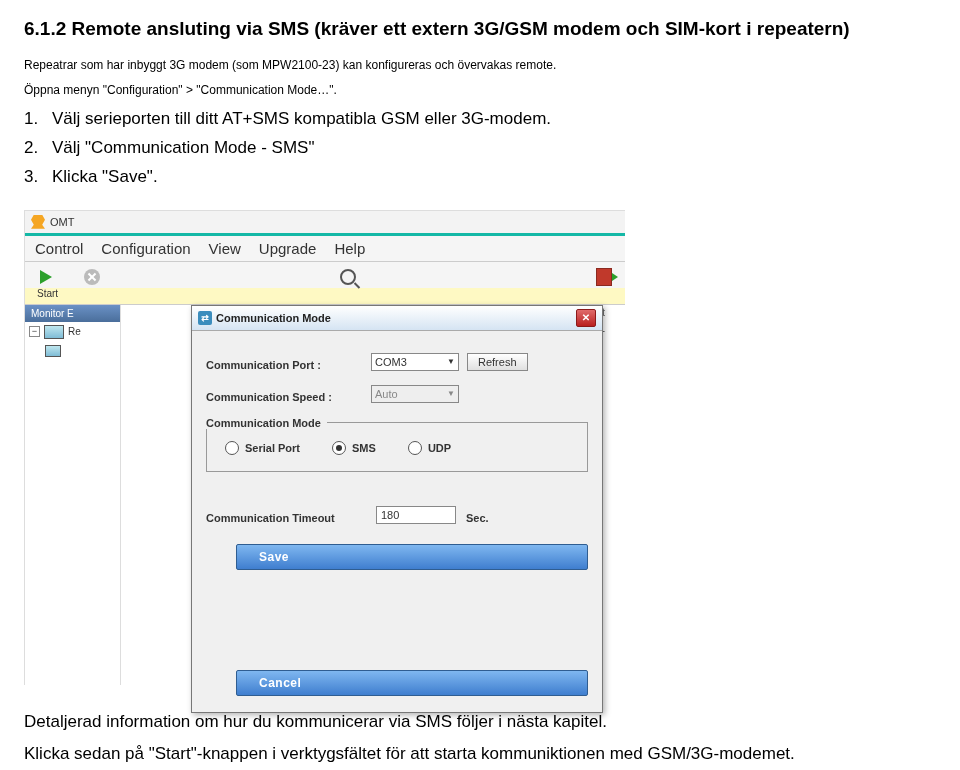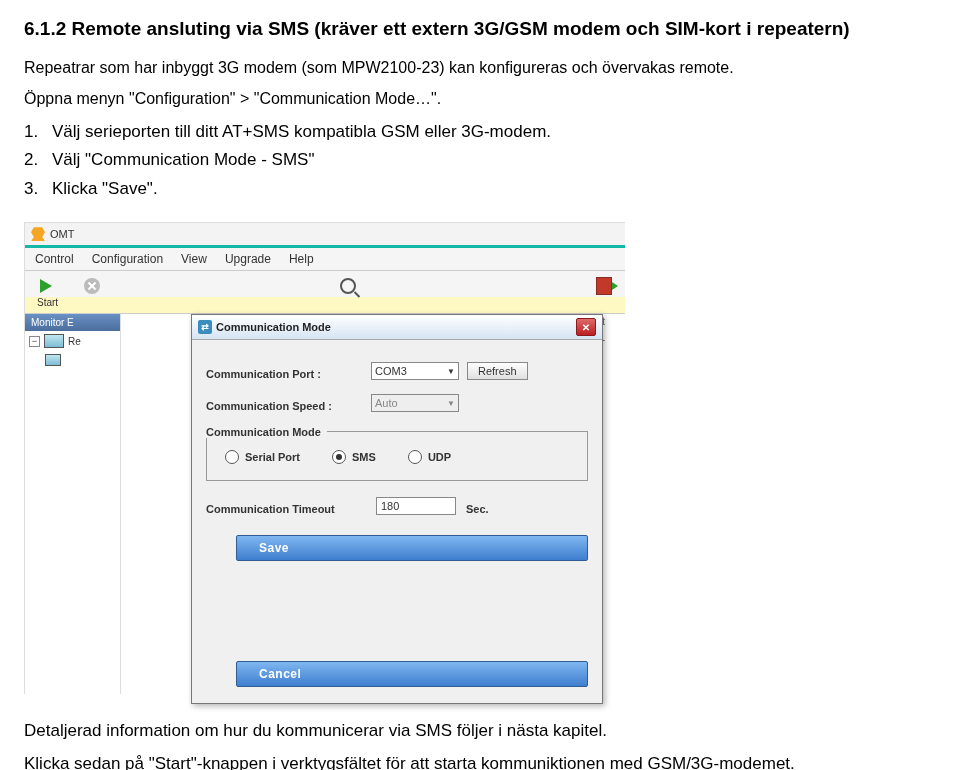--- a/index.html
+++ b/index.html
@@ -13,21 +13,21 @@
   }
   .doc {
     padding: 18px 24px;
   }
   .heading {
     font-size: 19px;
     font-weight: bold;
     margin-bottom: 16px;
   }
   .para {
-    font-size: 16px;
+    font-size: 12px;
     line-height: 1.55;
     margin-bottom: 6px;
   }
   .stepline {
     font-size: 17px;
     line-height: 1.7;
   }
   .stepnum {
     display: inline-block;
     width: 28px;
@@ -58,21 +58,21 @@
     clip-path: polygon(20% 0%, 80% 0%, 100% 35%, 80% 70%, 100% 100%, 0% 100%, 20% 70%, 0% 35%);
     margin-right: 5px;
   }
   .menubar {
     display: flex;
     gap: 18px;
     padding: 4px 10px;
     background: #f5f5f5;
     border-bottom: 1px solid #ccc;
   }
-  .menubar span { font-size: 12px; color: #333; }
+  .menubar span { font-size: 15px; color: #333; }
   .toolbar {
     display: flex;
     align-items: center;
     gap: 24px;
     padding: 4px 10px 0 10px;
     background: #f5f5f5;
   }
   .tb-icon {
     width: 22px;
     height: 22px;
@@ -375,21 +375,21 @@
                     <span>SMS</span>
                   </label>
                   <label class="radio">
                     <span class="rbullet"></span>
                     <span>UDP</span>
                   </label>
                 </div>
               </div>
             </div>
 
-            <div class="frow" style="margin-top:16px;">
+            <div class="frow" style="margin-top:34px;">
               <div class="flabel" style="width:170px;">Communication Timeout</div>
               <div class="finput">180</div>
               <div style="margin-left:10px;font-weight:bold;">Sec.</div>
             </div>
 
             <div class="btnrow">
               <div class="bigbtn">Save</div>
               <div class="bigbtn">Cancel</div>
             </div>
 

